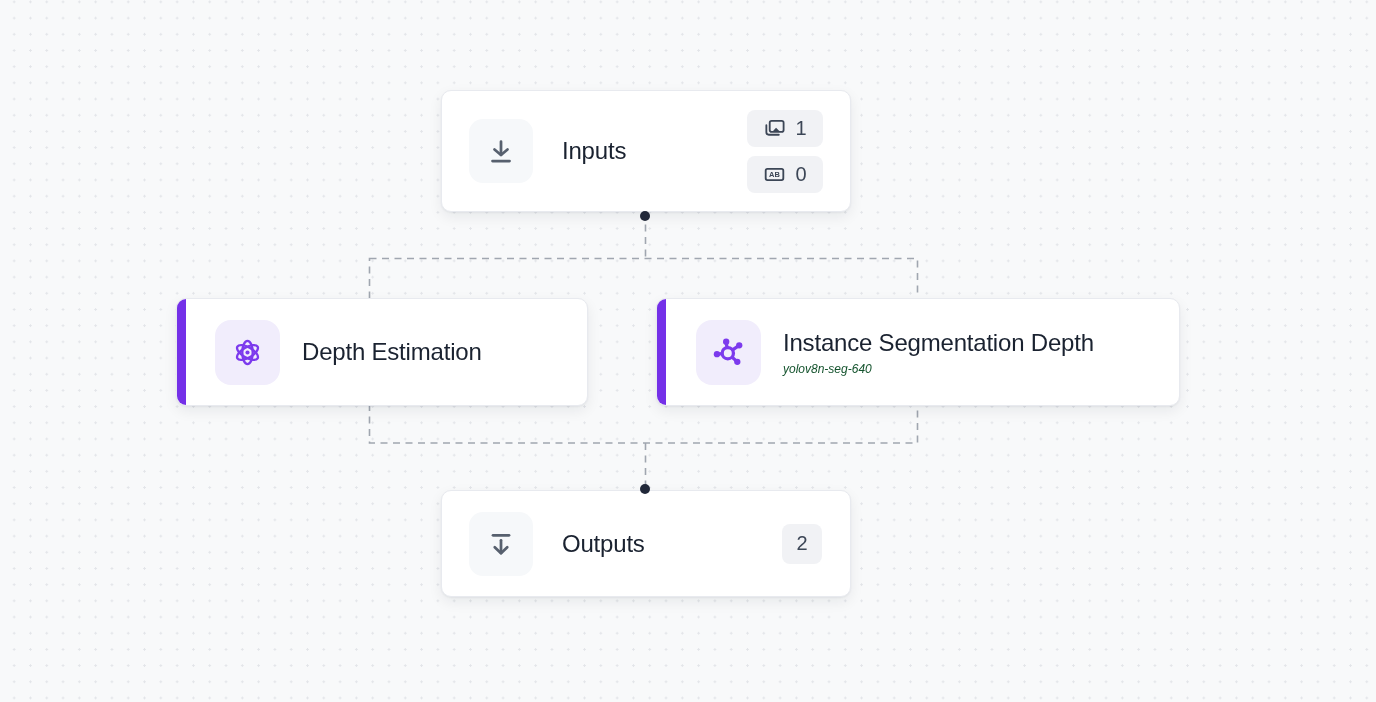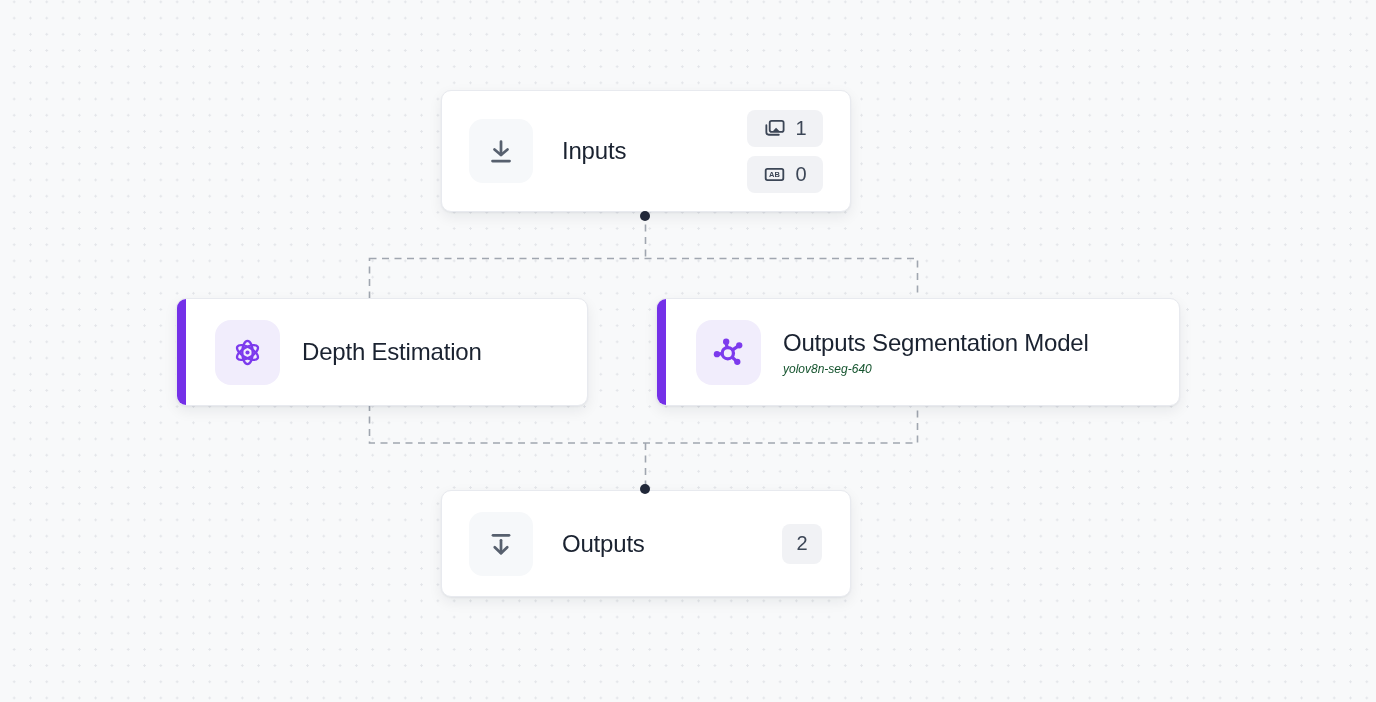--- a/index.html
+++ b/index.html
@@ -145,21 +145,21 @@
         <circle cx="11.5" cy="12.5" r="4.1" fill="#F1EDFC" stroke="#7C3AED" stroke-width="2.4"></circle>
         <g fill="#7C3AED">
           <circle cx="10.3" cy="4.2" r="2.3"></circle>
           <circle cx="19.8" cy="6.8" r="2.3"></circle>
           <circle cx="3.6" cy="13.2" r="2.3"></circle>
           <circle cx="18.4" cy="18.8" r="2.3"></circle>
         </g>
       </svg>
     </div>
     <div class="text-col title-gap-mid">
-      <div class="node-title">Outputs Segmentation Model</div>
+      <div class="node-title">Instance Segmentation Depth</div>
       <div class="node-subtitle">yolov8n-seg-640</div>
     </div>
   </div>
 
   <div class="node node-outputs">
     <div class="icon-box gray">
       <svg width="30" height="30" viewBox="0 0 24 24" fill="none" stroke="#57606E" stroke-width="2.2" stroke-linecap="round" stroke-linejoin="round">
         <path d="M5.6 5h12.8"></path>
         <path d="M12 9v10.2"></path>
         <path d="M7 14.6 12 19.4l5-4.8"></path>

